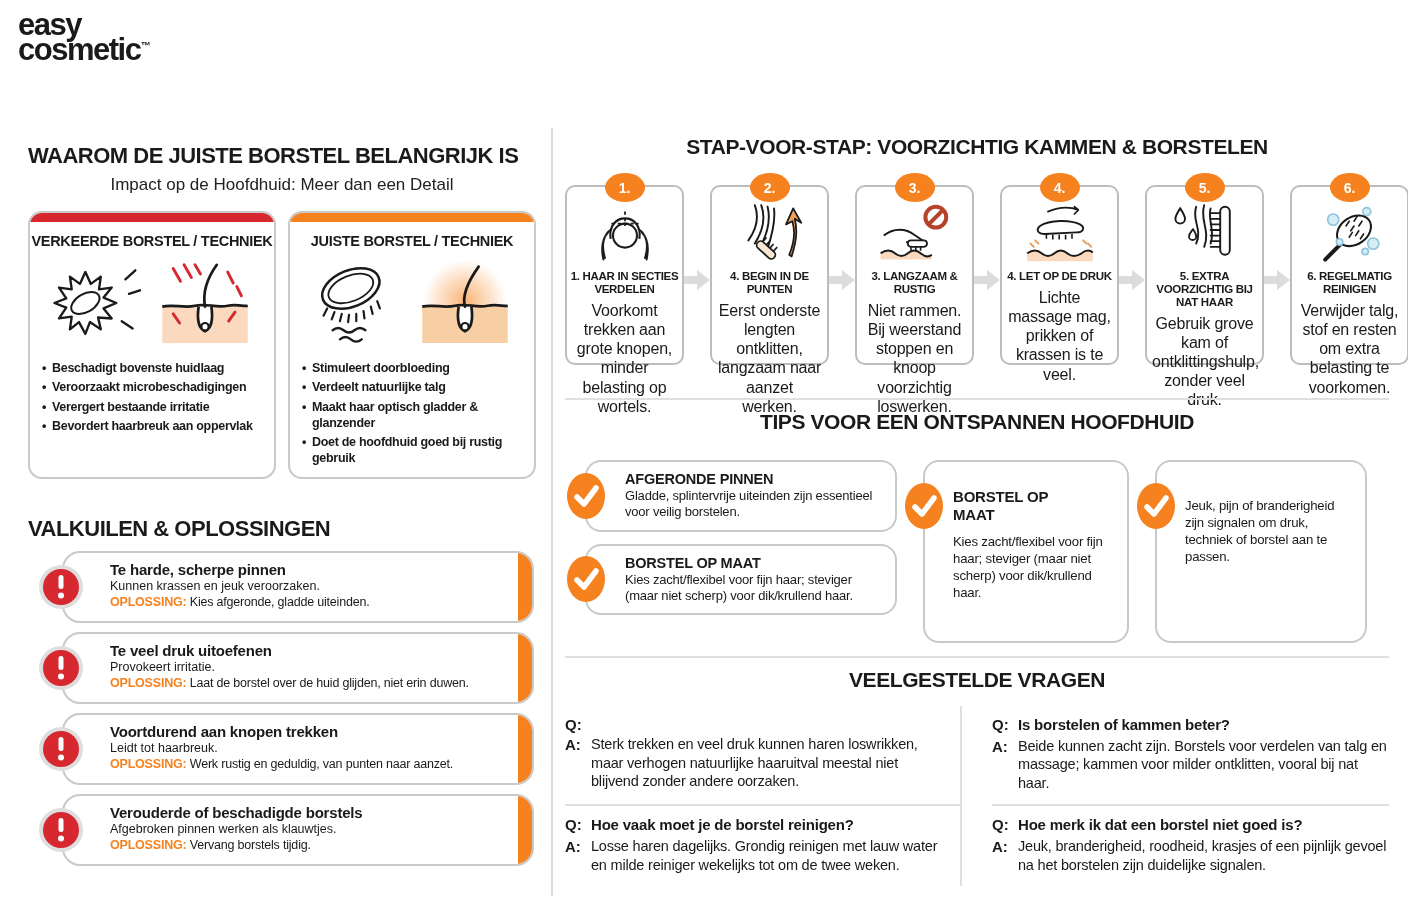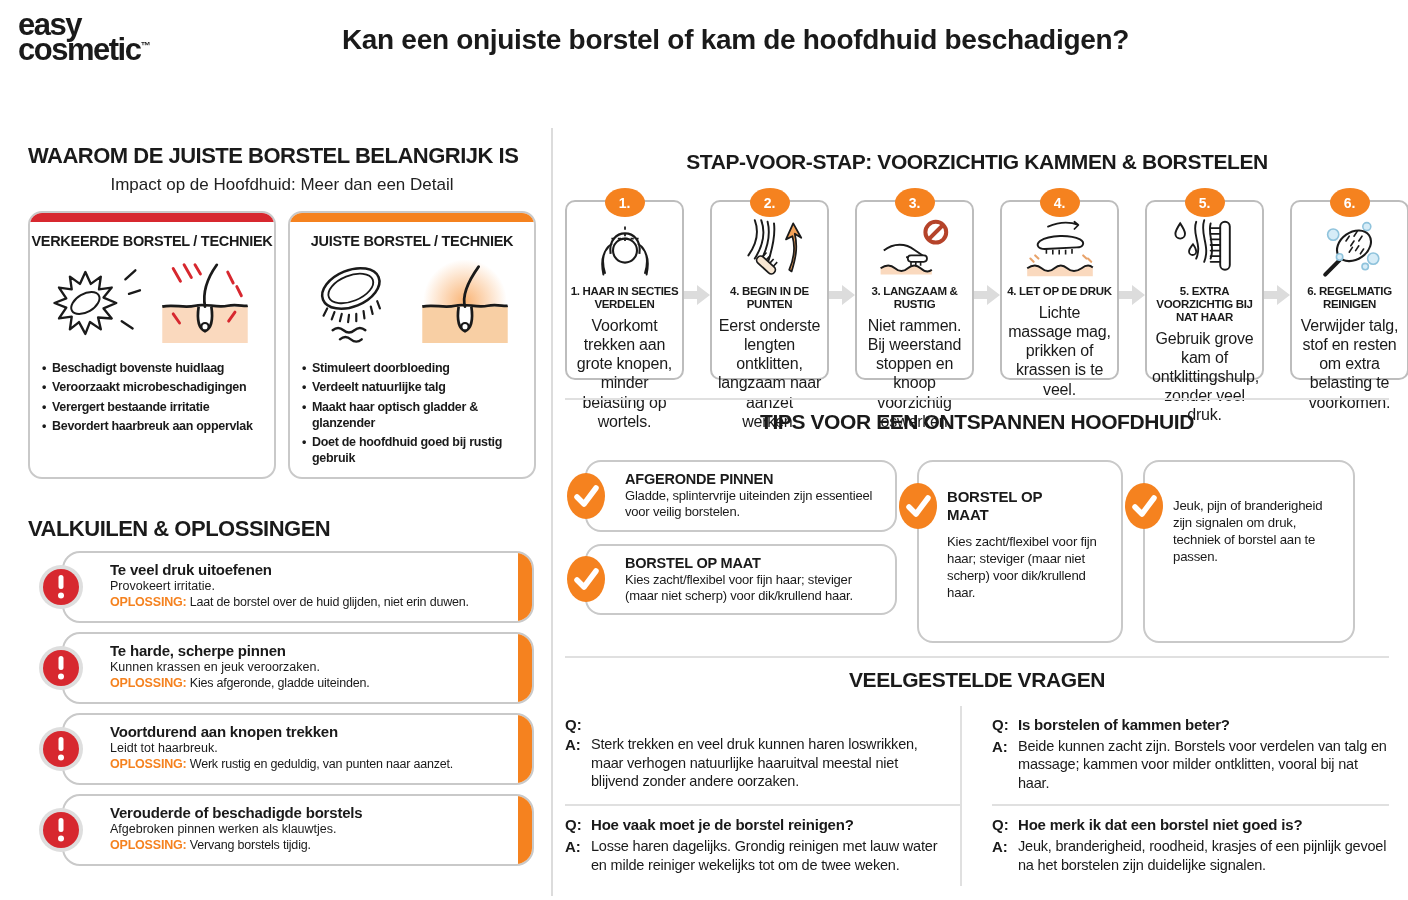--- a/index.html
+++ b/index.html
@@ -36,33 +36,33 @@
   .pitfall-item { position:relative; height:72px; margin-top:9px; }
   .pitfall-card { position:absolute; left:34px; right:2px; top:0; bottom:0; background:#fff; border:2px solid #c9c9c9; border-radius:18px; overflow:hidden; padding:8px 20px 0 46px; }
   .pitfall-bar { position:absolute; right:0; top:0; bottom:0; width:14px; background:#f5821f; }
   .pitfall-icon { position:absolute; left:10px; top:50%; transform:translateY(-50%); z-index:2; }
   .pf-title { font-size:15px; font-weight:bold; letter-spacing:-0.2px; }
   .pf-problem { font-size:12.5px; line-height:1.3; }
   .pf-solution { font-size:12.5px; line-height:1.3; letter-spacing:-0.2px; }
   .pf-solution .sol-label { color:#f5821f; font-weight:bold; }
 
   
-  .right-col { position:absolute; left:565px; top:150px; width:824px; }
+  .right-col { position:absolute; left:565px; top:135px; width:824px; }
   .r-heading { font-size:21px; font-weight:bold; text-align:center; letter-spacing:-0.4px; }
 
   .steps-row { display:flex; align-items:center; margin-top:26px; }
   .step-card { position:relative; width:119px; height:180px; background:#fff; border:2px solid #bdbdbd; border-radius:10px; padding-top:14px; flex:none; }
   .step-badge { position:absolute; top:-14px; left:50%; transform:translateX(-50%); width:40px; height:29px; background:#f5821f; border-radius:50%; color:#fff; font-weight:bold; font-size:14px; display:flex; align-items:center; justify-content:center; }
   .step-icon { height:66px; display:flex; align-items:center; justify-content:center; }
   .step-title { font-size:11.5px; font-weight:bold; text-align:center; line-height:1.12; letter-spacing:-0.3px; margin-top:3px; }
   .step-desc { font-size:16px; text-align:center; line-height:1.2; margin-top:5px; padding:0 5px; letter-spacing:-0.2px; }
   .step-arrow { flex:1; display:flex; justify-content:center; align-items:center; margin-top:10px; }
 
   .tips { position:absolute; left:565px; top:410px; width:824px; }
-  .tips-body { display:flex; gap:20px; margin-top:26px; }
+  .tips-body { display:flex; gap:26px; margin-top:26px; }
   .tips-colA { width:332px; display:flex; flex-direction:column; gap:12px; }
   .tip-small { position:relative; margin-left:20px; background:#fff; border:2px solid #c9c9c9; border-radius:16px; padding:9px 12px 9px 38px; }
   .tip-small .tip-title { font-size:14.5px; font-weight:bold; letter-spacing:-0.2px; }
   .tip-small .tip-text { font-size:13px; line-height:1.25; letter-spacing:-0.2px; margin-top:1px; }
   .tip-badge-c { position:absolute; left:-21px; top:50%; transform:translateY(-50%); z-index:2; }
   .tip-tall { position:relative; background:#fff; border:2px solid #c9c9c9; border-radius:16px; height:183px; padding:26px 14px 0 28px; }
   .tip-tall .tip-badge-c { top:44px; }
   .tip-tall .tip-title { font-size:15px; font-weight:bold; line-height:1.2; letter-spacing:-0.2px; }
   .tip-tall .tip-text { font-size:13.2px; line-height:1.28; margin-top:10px; letter-spacing:-0.2px; }
   .tip-colB { width:206px; flex:none; }
@@ -84,21 +84,20 @@
 </style>
 </head>
 <body>
 
 <div id="canvas">
 
   <div class="logo">
     <span class="l1">easy</span>
     <span class="l2"><span>cosmetic</span><sup>™</sup></span>
   </div>
-  <h1 class="main-title">Kan een onjuiste borstel of kam de hoofdhuid beschadigen?</h1>
 
   <div class="divider-v-main"></div>
 
   <div class="left-col">
     <div class="sec-heading">WAAROM DE JUISTE BORSTEL BELANGRIJK IS</div>
     <div class="sec-subheading">Impact op de Hoofdhuid: Meer dan een Detail</div>
 
     <div class="compare-row">
 
       <div class="compare-card">
@@ -194,40 +193,40 @@
       <span class="pitfall-icon">
         <svg width="46" height="46" viewBox="0 0 46 46">
             <circle cx="23" cy="23" r="22" fill="#dedede"></circle>
             <circle cx="23" cy="23" r="18" fill="#d7282f"></circle>
             <rect x="20.5" y="11" width="5" height="14" rx="2.5" fill="#fff"></rect>
             <circle cx="23" cy="31.5" r="3" fill="#fff"></circle>
           </svg>
       </span>
       <div class="pitfall-card">
         <div class="pitfall-bar"></div>
-        <div class="pf-title">Te veel druk uitoefenen</div>
-        <div class="pf-problem">Provokeert irritatie.</div>
-        <div class="pf-solution"><span class="sol-label">OPLOSSING:</span> <span>Laat de borstel over de huid glijden, niet erin duwen.</span></div>
+        <div class="pf-title">Te harde, scherpe pinnen</div>
+        <div class="pf-problem">Kunnen krassen en jeuk veroorzaken.</div>
+        <div class="pf-solution"><span class="sol-label">OPLOSSING:</span> <span>Kies afgeronde, gladde uiteinden.</span></div>
       </div>
     </div>
 
     <div class="pitfall-item">
       <span class="pitfall-icon">
         <svg width="46" height="46" viewBox="0 0 46 46">
             <circle cx="23" cy="23" r="22" fill="#dedede"></circle>
             <circle cx="23" cy="23" r="18" fill="#d7282f"></circle>
             <rect x="20.5" y="11" width="5" height="14" rx="2.5" fill="#fff"></rect>
             <circle cx="23" cy="31.5" r="3" fill="#fff"></circle>
           </svg>
       </span>
       <div class="pitfall-card">
         <div class="pitfall-bar"></div>
-        <div class="pf-title">Te harde, scherpe pinnen</div>
-        <div class="pf-problem">Kunnen krassen en jeuk veroorzaken.</div>
-        <div class="pf-solution"><span class="sol-label">OPLOSSING:</span> <span>Kies afgeronde, gladde uiteinden.</span></div>
+        <div class="pf-title">Te veel druk uitoefenen</div>
+        <div class="pf-problem">Provokeert irritatie.</div>
+        <div class="pf-solution"><span class="sol-label">OPLOSSING:</span> <span>Laat de borstel over de huid glijden, niet erin duwen.</span></div>
       </div>
     </div>
 
     <div class="pitfall-item">
       <span class="pitfall-icon">
         <svg width="46" height="46" viewBox="0 0 46 46">
             <circle cx="23" cy="23" r="22" fill="#dedede"></circle>
             <circle cx="23" cy="23" r="18" fill="#d7282f"></circle>
             <rect x="20.5" y="11" width="5" height="14" rx="2.5" fill="#fff"></rect>
             <circle cx="23" cy="31.5" r="3" fill="#fff"></circle>

